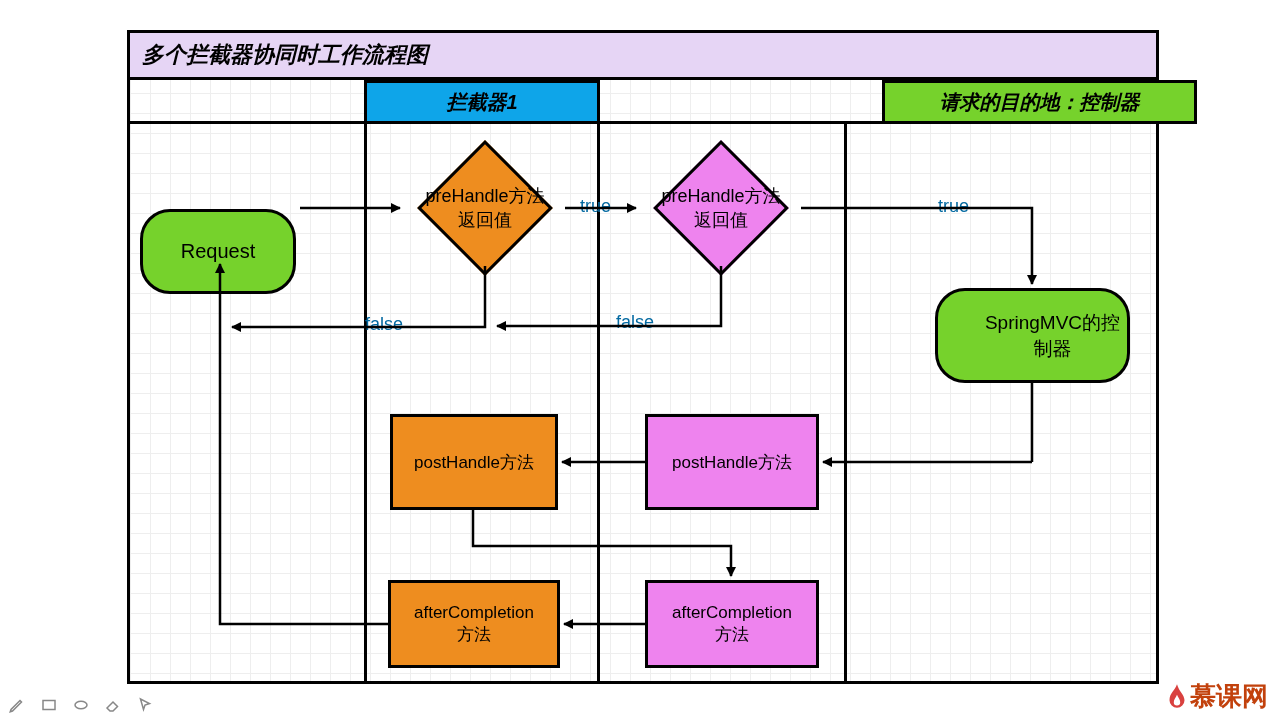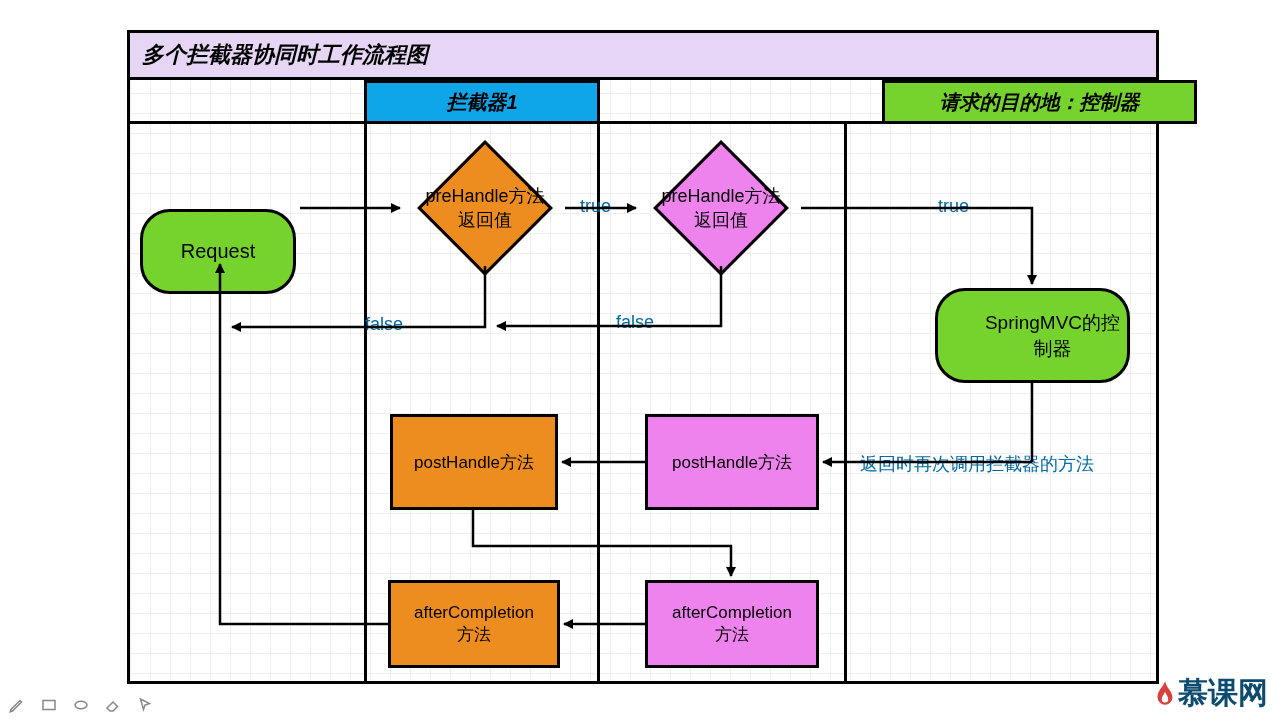--- a/index.html
+++ b/index.html
@@ -123,23 +123,23 @@
   }
   .tool-icon {
     width: 18px;
     height: 18px;
     color: #888;
   }
   .brand {
     position: absolute;
     right: 12px;
     bottom: 6px;
-    font-size: 30px;
+    font-size: 26px;
     font-weight: bold;
-    color: #0c4a6e;
+    color: #c2410c;
     font-family: "KaiTi", "STKaiti", serif;
     display: flex;
     align-items: center;
     gap: 0;
   }
   svg.overlay {
     position: absolute;
     left: 0;
     top: 0;
     pointer-events: none;
@@ -205,21 +205,20 @@
   </div>
 
   <div class="rect" style="left: 645px; top: 580px; width: 174px; height: 88px; background: rgb(238, 131, 238);">
     <span><span>afterCompletion</span><br><span>方法</span></span>
   </div>
 
   <div class="edge-label" style="left:580px; top:196px;">true</div>
   <div class="edge-label" style="left:938px; top:196px;">true</div>
   <div class="edge-label" style="left:365px; top:314px;">false</div>
   <div class="edge-label" style="left:616px; top:312px;">false</div>
-  <div class="edge-label" style="left:860px; top:452px; font-size:18px;">返回时再次调用拦截器的方法</div>
 
   <svg class="overlay" width="1280" height="720">
     <defs>
       <marker id="arrow" markerWidth="12" markerHeight="12" refX="9" refY="5" orient="auto" markerUnits="userSpaceOnUse">
         <path d="M0,0 L10,5 L0,10 Z" fill="#000"></path>
       </marker>
     </defs>
     <g stroke="#000" stroke-width="2.5" fill="none">
 
       <line x1="300" y1="208" x2="400" y2="208" marker-end="url(#arrow)"></line>

